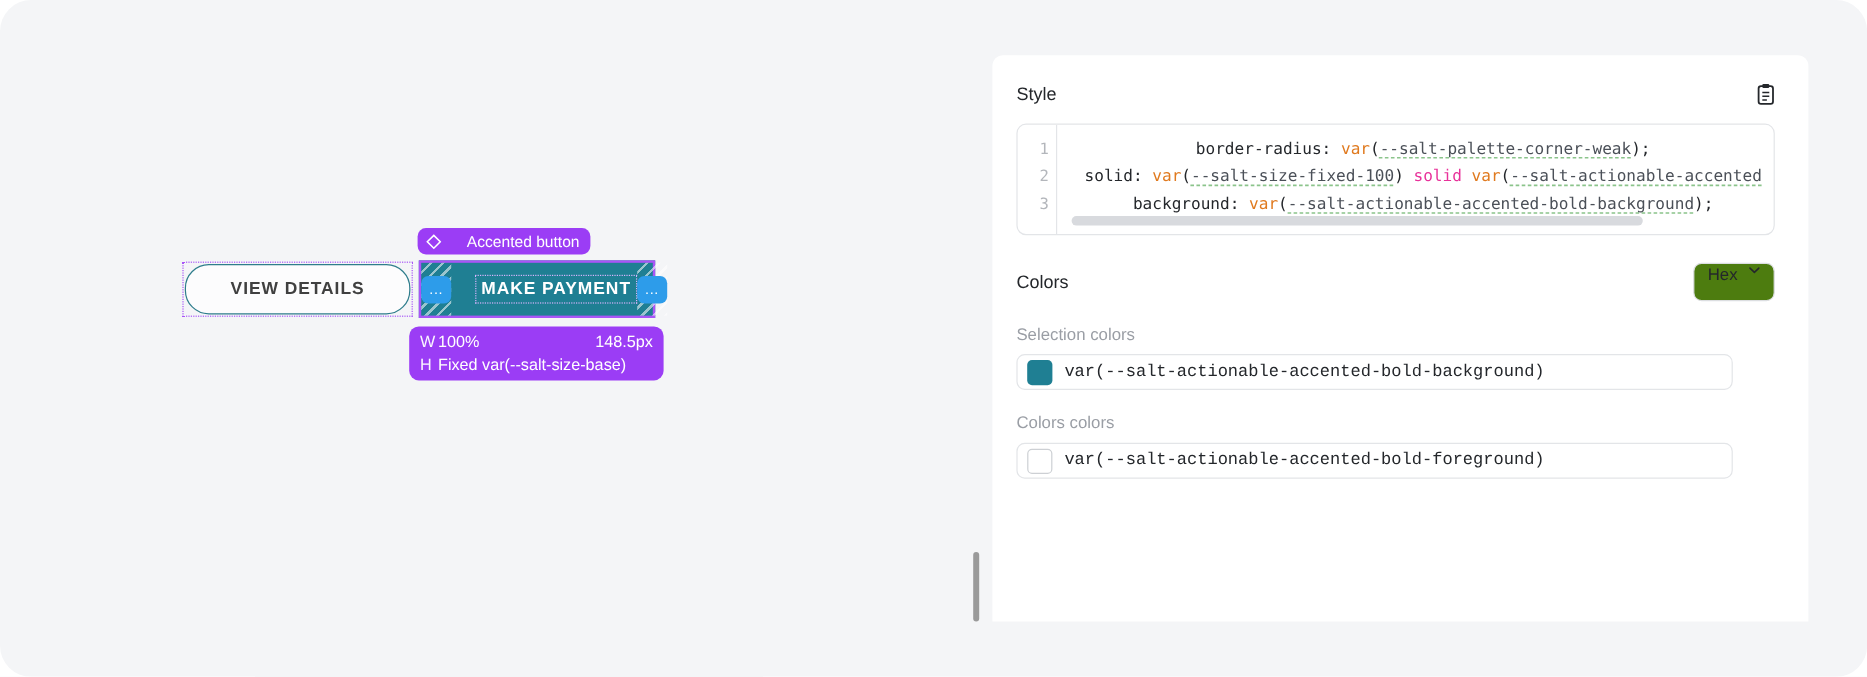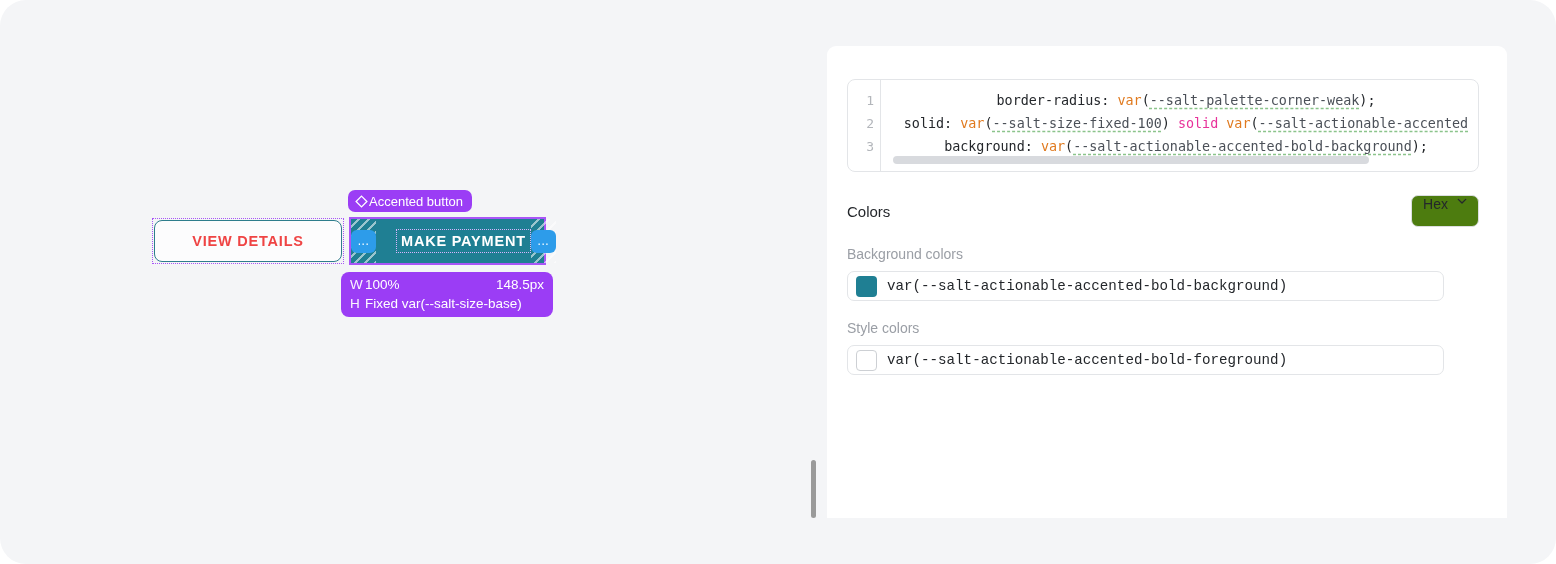--- a/index.html
+++ b/index.html
@@ -47,23 +47,23 @@
     height: 46px;
     box-sizing: border-box;
     border: 1px dotted #a855f7;
     padding: 1px;
   }
   .btn-secondary {
     width: 100%;
     height: 100%;
     box-sizing: border-box;
     border: 1px solid #2e7d8c;
-    border-radius: 8px;
+    border-radius: 20px;
     background: #fcfcfd;
-    color: #ef4444;
+    color: #404040;
     font-size: 14.5px;
     font-weight: bold;
     letter-spacing: 0.8px;
     display: flex;
     align-items: center;
     justify-content: center;
   }
 
   
   .btn-accent-wrap {
@@ -129,21 +129,21 @@
     position: absolute;
     left: 348px;
     top: 190px;
     height: 22px;
     border-radius: 7px;
     background: #9b3df5;
     color: #ffffff;
     font-size: 13px;
     display: flex;
     align-items: center;
-    gap: 1px;
+    gap: 21px;
     padding: 0 9px 0 7px;
     white-space: nowrap;
   }
   .diamond-icon {
     width: 13px;
     height: 13px;
     flex: none;
   }
 
   
@@ -394,20 +394,32 @@
       </div>
     </div>
 
   </div>
 
   <div class="panel-scrollbar"></div>
 
   <div class="panel">
     <div class="panel-inner">
 
+      <div class="panel-head">
+        <div class="section-title">Style</div>
+        <button class="copy-btn">
+          <svg width="17" height="19" viewBox="0 0 17 19">
+            <rect x="2.5" y="2.8" width="12" height="14.7" rx="2" fill="none" stroke="#24272b" stroke-width="1.5"></rect>
+            <rect x="5.6" y="0.9" width="5.8" height="3.4" rx="1" fill="#24272b"></rect>
+            <line x1="5.6" y1="8.1" x2="11.4" y2="8.1" stroke="#24272b" stroke-width="1.3"></line>
+            <line x1="5.6" y1="11.2" x2="11.4" y2="11.2" stroke="#24272b" stroke-width="1.3"></line>
+            <line x1="5.6" y1="14.3" x2="9.4" y2="14.3" stroke="#24272b" stroke-width="1.3"></line>
+          </svg>
+        </button>
+      </div>
 
       <div class="code-block">
         <div class="gutter">
             <div class="gutter-num">1</div>
             <div class="gutter-num">2</div>
             <div class="gutter-num">3</div>
           </div>
         <div class="code-area">
             <div class="code-line"><span>border-radius: </span><span class="tok-fn">var</span><span>(</span><span class="tok-var">--salt-palette-corner-weak</span><span>);</span></div>
             <div class="code-line"><span>solid: </span><span class="tok-fn">var</span><span>(</span><span class="tok-var">--salt-size-fixed-100</span><span>) </span><span class="tok-kw">solid</span><span> </span><span class="tok-fn">var</span><span>(</span><span class="tok-var">--salt-actionable-accented</span></div>
@@ -420,26 +432,26 @@
         <div class="section-title">Colors</div>
         <div class="unit-select">
           <span>Hex</span>
           <svg class="chev" viewBox="0 0 10 10">
             <path d="M1.3 3.4 L5 7 L8.7 3.4" fill="none" stroke="#24272b" stroke-width="1.3" stroke-linecap="round" stroke-linejoin="round"></path>
           </svg>
         </div>
       </div>
 
       <div id="color-groups">
-          <div class="group-label">Background colors</div>
+          <div class="group-label">Selection colors</div>
           <div class="color-row">
             <span class="swatch" style="background: rgb(31, 127, 147);"></span>
             <span class="color-name">var(--salt-actionable-accented-bold-background)</span>
           </div>
-          <div class="group-label">Style colors</div>
+          <div class="group-label">Colors colors</div>
           <div class="color-row">
             <span class="swatch empty"></span>
             <span class="color-name">var(--salt-actionable-accented-bold-foreground)</span>
           </div>
         </div>
 
     </div>
   </div>
 
 </div>

